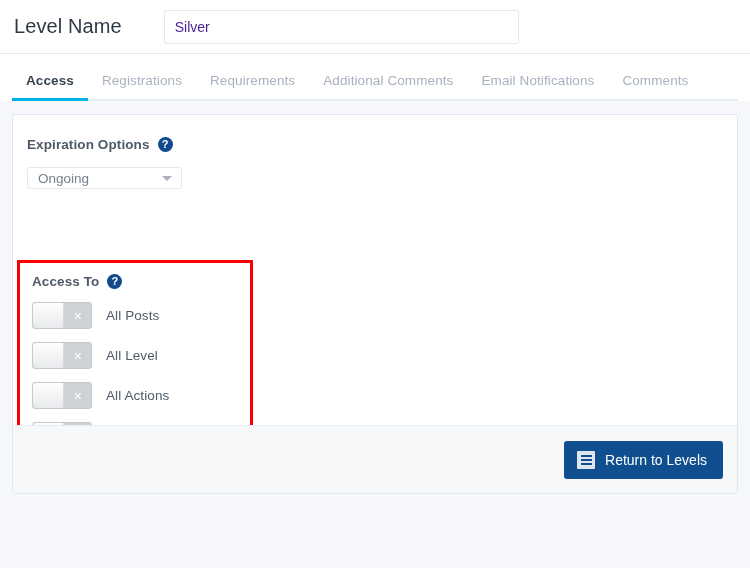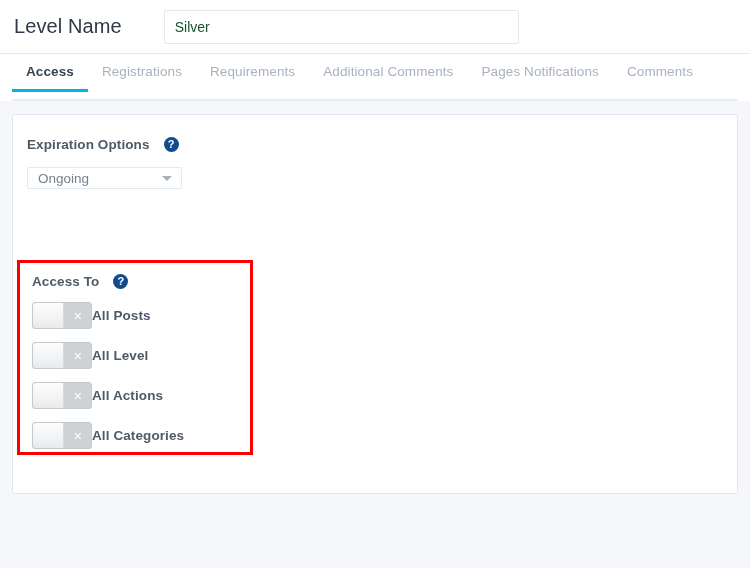--- a/index.html
+++ b/index.html
@@ -37,36 +37,36 @@
 
   .level-name-input {
     margin-left: 42px;
     width: 355px;
     height: 34px;
     border: 1px solid #e2e8f0;
     border-radius: 2px;
     background: #ffffff;
     font-family: "Liberation Sans", sans-serif;
     font-size: 14px;
-    color: #14532d;
+    color: #4c1d95;
     padding: 0 10px;
     outline: none;
   }
   .level-name-input::placeholder { color: #9aa5b4; }
 
   
   .tabbar-wrap {
     background: #ffffff;
     padding: 0 0 0 0;
     position: relative;
   }
 
   .tabbar {
     display: flex;
-    align-items: center;
+    align-items: flex-end;
     height: 47px;
     padding: 0 12px;
     position: relative;
   }
 
   .tabbar::after {
     content: "";
     position: absolute;
     left: 12px;
     right: 12px;
@@ -121,21 +121,21 @@
     padding: 22px 0 0 14px;
   }
 
   
   .field-label {
     font-size: 13.5px;
     font-weight: bold;
     color: #4e5a68;
     display: flex;
     align-items: center;
-    gap: 14px;
+    gap: 8px;
     letter-spacing: .1px;
   }
 
   .help-icon {
     width: 15px;
     height: 15px;
     border-radius: 50%;
     background: #134a8e;
     color: #ffffff;
     font-size: 11px;
@@ -225,22 +225,23 @@
     right: 9px;
     top: 50%;
     transform: translateY(-50%);
     color: #ffffff;
     font-size: 14px;
     line-height: 1;
     font-family: "Liberation Sans", sans-serif;
   }
 
   .toggle-label {
+    margin-left: 14px;
     font-size: 13.5px;
-    font-weight: bold;
+    font-weight: normal;
     color: #4e5a68;
     letter-spacing: .1px;
     white-space: nowrap;
   }
 
   
   .card-footer {
     position: absolute;
     left: 0;
     right: 0;
@@ -298,21 +299,21 @@
   <div class="page-title">Level Name</div>
   <input class="level-name-input" value="Silver" style="">
 </div>
 
 <div class="tabbar-wrap">
   <div class="tabbar">
     <div class="tab active">Access</div>
     <div class="tab">Registrations</div>
     <div class="tab">Requirements</div>
     <div class="tab">Additional Comments</div>
-    <div class="tab">Pages Notifications</div>
+    <div class="tab">Email Notifications</div>
     <div class="tab">Comments</div>
   </div>
 </div>
 
 <div class="body-area">
   <div class="card">
 
     <div class="card-inner">
 
       <div class="field-label">
@@ -361,15 +362,25 @@
       <div class="toggle-row">
         <div class="toggle">
           <span class="knob"></span>
           <span class="x-mark">×</span>
         </div>
         <div class="toggle-label">All Categories</div>
       </div>
 
     </div>
 
+    <div class="card-footer">
+      <button class="primary-button">
+        <span class="list-icon">
+          <i></i>
+            <i></i>
+            <i></i>
+        </span>
+        <span class="button-label">Return to Levels</span>
+      </button>
+    </div>
 
   </div>
 </div>
 
 </body></html>

